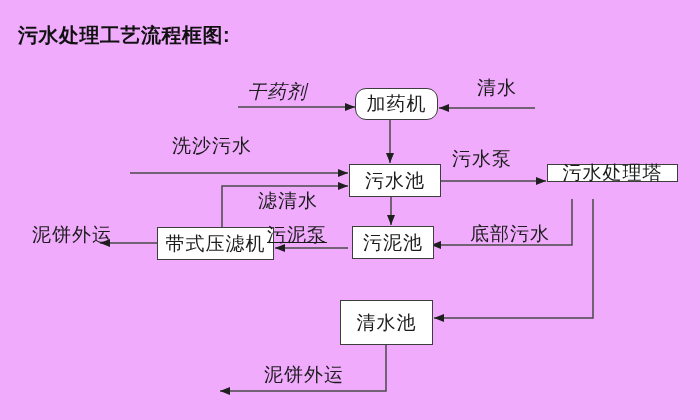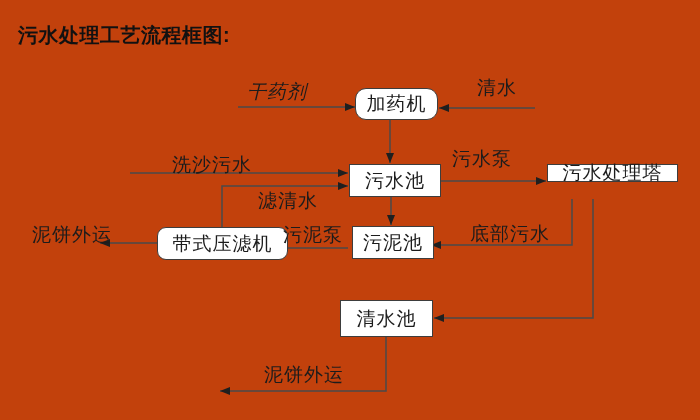--- a/index.html
+++ b/index.html
@@ -4,21 +4,21 @@
 <style>
   html, body {
     margin: 0;
     padding: 0;
     background: #ffffff;
   }
   .canvas {
     position: relative;
     width: 700px;
     height: 420px;
-    background: #c2410c;
+    background: #f0abfc;
     font-family: "Liberation Sans", sans-serif;
     overflow: hidden;
   }
   .diagram-title {
     position: absolute;
     left: 18px;
     top: 22px;
     font-size: 20px;
     font-weight: bold;
     color: #111111;
@@ -79,27 +79,27 @@
       <path d="M157 243 L100 243" marker-end="url(#arrowhead)"></path>
       <path d="M572 199 L572 245 L431 245" marker-end="url(#arrowhead)"></path>
       <path d="M593 199 L593 318 L434 318" marker-end="url(#arrowhead)"></path>
       <path d="M386 333 L386 391 L220 391" marker-end="url(#arrowhead)"></path>
     </g>
   </svg>
 
   <div class="node" style="left:355px; top:88px;  width:83px;  height:32px;border-radius:11px;">加药机</div>
   <div class="node" style="left:349px; top:164px; width:92px;  height:33px;">污水池</div>
   <div class="node" style="left:547px; top:164px; width:131px; height:18px;">污水处理塔</div>
-  <div class="node" style="left:157px; top:227px; width:131px; height:33px;border-radius:9px;">带式压滤机</div>
+  <div class="node" style="left:157px; top:227px; width:117px; height:33px;">带式压滤机</div>
   <div class="node" style="left:352px; top:226px; width:82px;  height:33px;">污泥池</div>
-  <div class="node" style="left:340px; top:300px; width:93px;  height:37px;">清水池</div>
+  <div class="node" style="left:340px; top:300px; width:93px;  height:45px;">清水池</div>
 
   <div class="flow-label" style="left:247px; top:82px;font-style:italic;">干药剂</div>
   <div class="flow-label" style="left:477px; top:78px;">清水</div>
-  <div class="flow-label" style="left:172px; top:155px;">洗沙污水</div>
+  <div class="flow-label" style="left:172px; top:136px;">洗沙污水</div>
   <div class="flow-label" style="left:452px; top:149px;">污水泵</div>
   <div class="flow-label" style="left:258px; top:191px;">滤清水</div>
-  <div class="flow-label" style="left:283px; top:225px;">污泥泵</div>
+  <div class="flow-label" style="left:267px; top:225px;text-decoration:underline;">污泥泵</div>
   <div class="flow-label" style="left:32px;  top:225px;">泥饼外运</div>
   <div class="flow-label" style="left:470px; top:224px;">底部污水</div>
   <div class="flow-label" style="left:264px; top:365px;">泥饼外运</div>
 
 </div>
 
 </body></html>

